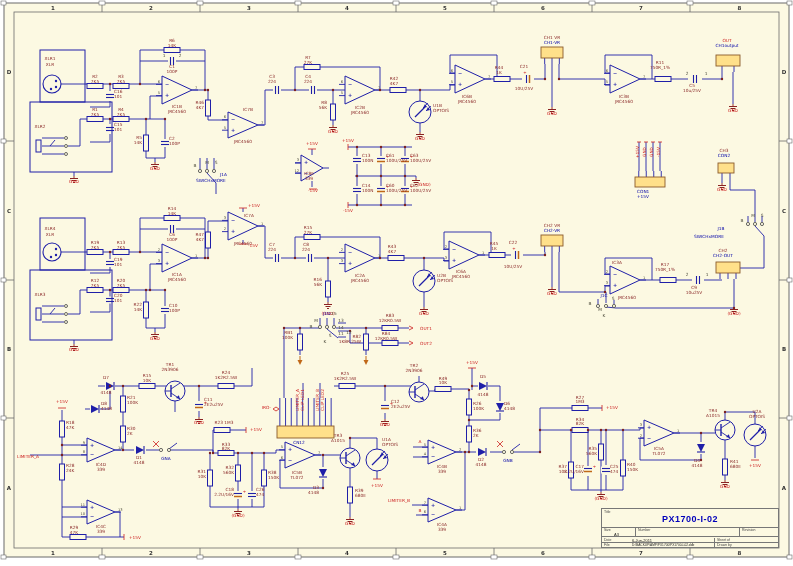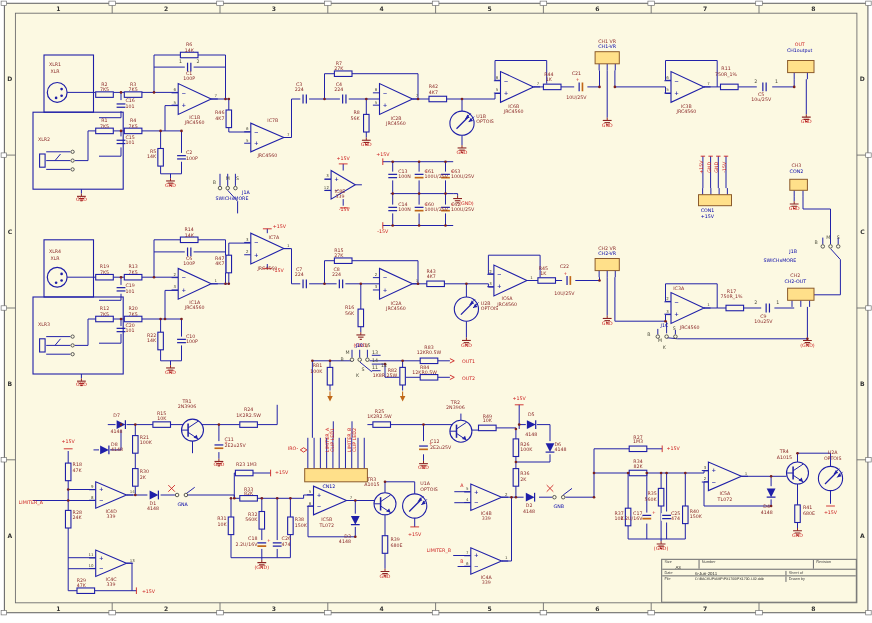--- a/index.html
+++ b/index.html
@@ -1729,20 +1729,24 @@
         <text x="757" y="413" fill="#8B2A2A" font-size="4.3" text-anchor="middle" font-family="&quot;DejaVu Sans&quot;,sans-serif" font-weight="normal">U2A</text>
         <text x="757" y="418" fill="#8B2A2A" font-size="4.3" text-anchor="middle" font-family="&quot;DejaVu Sans&quot;,sans-serif" font-weight="normal">OPTOIS</text>
         <text x="730" y="463" fill="#8B2A2A" font-size="4.3" text-anchor="start" font-family="&quot;DejaVu Sans&quot;,sans-serif" font-weight="normal">R41</text>
         <text x="730" y="468" fill="#8B2A2A" font-size="4.3" text-anchor="start" font-family="&quot;DejaVu Sans&quot;,sans-serif" font-weight="normal">680E</text>
         <text x="725" y="488" fill="#CC2020" font-size="4.3" text-anchor="middle" font-family="&quot;DejaVu Sans&quot;,sans-serif" font-weight="normal">GND</text>
         <text x="755" y="467" fill="#CC2020" font-size="4.3" text-anchor="middle" font-family="&quot;DejaVu Sans&quot;,sans-serif" font-weight="normal">+15V</text>
       </g>
     </svg>
 
   <div class="tb">
+    <div class="row1">
+      <span class="lbl" style="left:2px;top:1px">Title</span>
+      <div class="title">PX1700-I-02</div>
+    </div>
     <div class="row2">
       <div class="cell-size">
         <span class="lbl" style="left:2px;top:0px">Size</span>
         <span class="val" style="left:12px;top:4px">A3</span>
       </div>
       <div class="cell-num">
         <span class="lbl" style="left:2px;top:0px">Number</span>
       </div>
       <div class="cell-rev">
         <span class="lbl" style="left:2px;top:0px">Revision</span>

